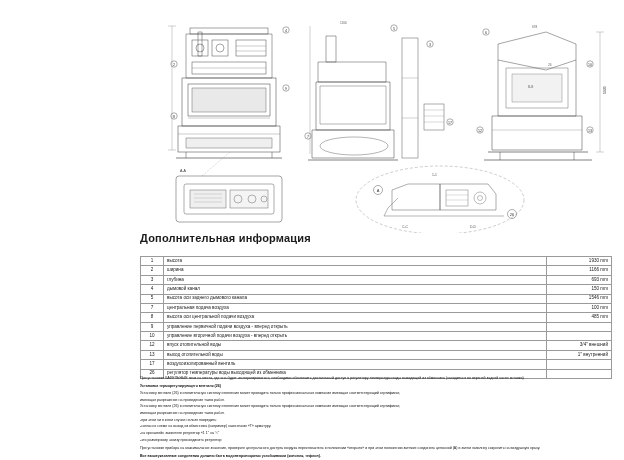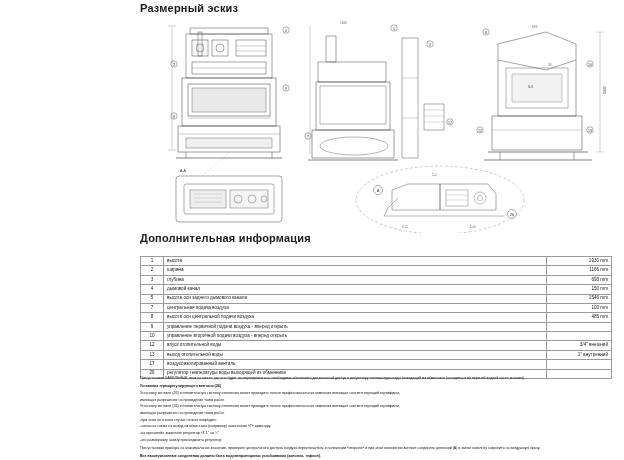--- a/index.html
+++ b/index.html
@@ -95,21 +95,20 @@
   }
   .notes p.gap {
     margin-top: 3px;
   }
 </style>
 </head>
 <body>
 
 <div class="page">
 
-  <div class="title">Размерный эскиз</div>
 
   <div class="drawing">
     <svg width="472" height="215" viewBox="0 0 472 215" xmlns="http://www.w3.org/2000/svg">
       <g stroke="#4a4a4a" fill="none" stroke-width="0.5" font-family="Liberation Sans, sans-serif">
 
         <line x1="32" y1="8" x2="32" y2="132" stroke="#8a8a8a" stroke-width="0.4"></line>
         <line x1="28" y1="8" x2="36" y2="8" stroke="#8a8a8a" stroke-width="0.4"></line>
         <line x1="28" y1="132" x2="36" y2="132" stroke="#8a8a8a" stroke-width="0.4"></line>
 
         <path d="M58 14 L58 38 L62 38 L62 14 Z" stroke="#4a4a4a"></path>

